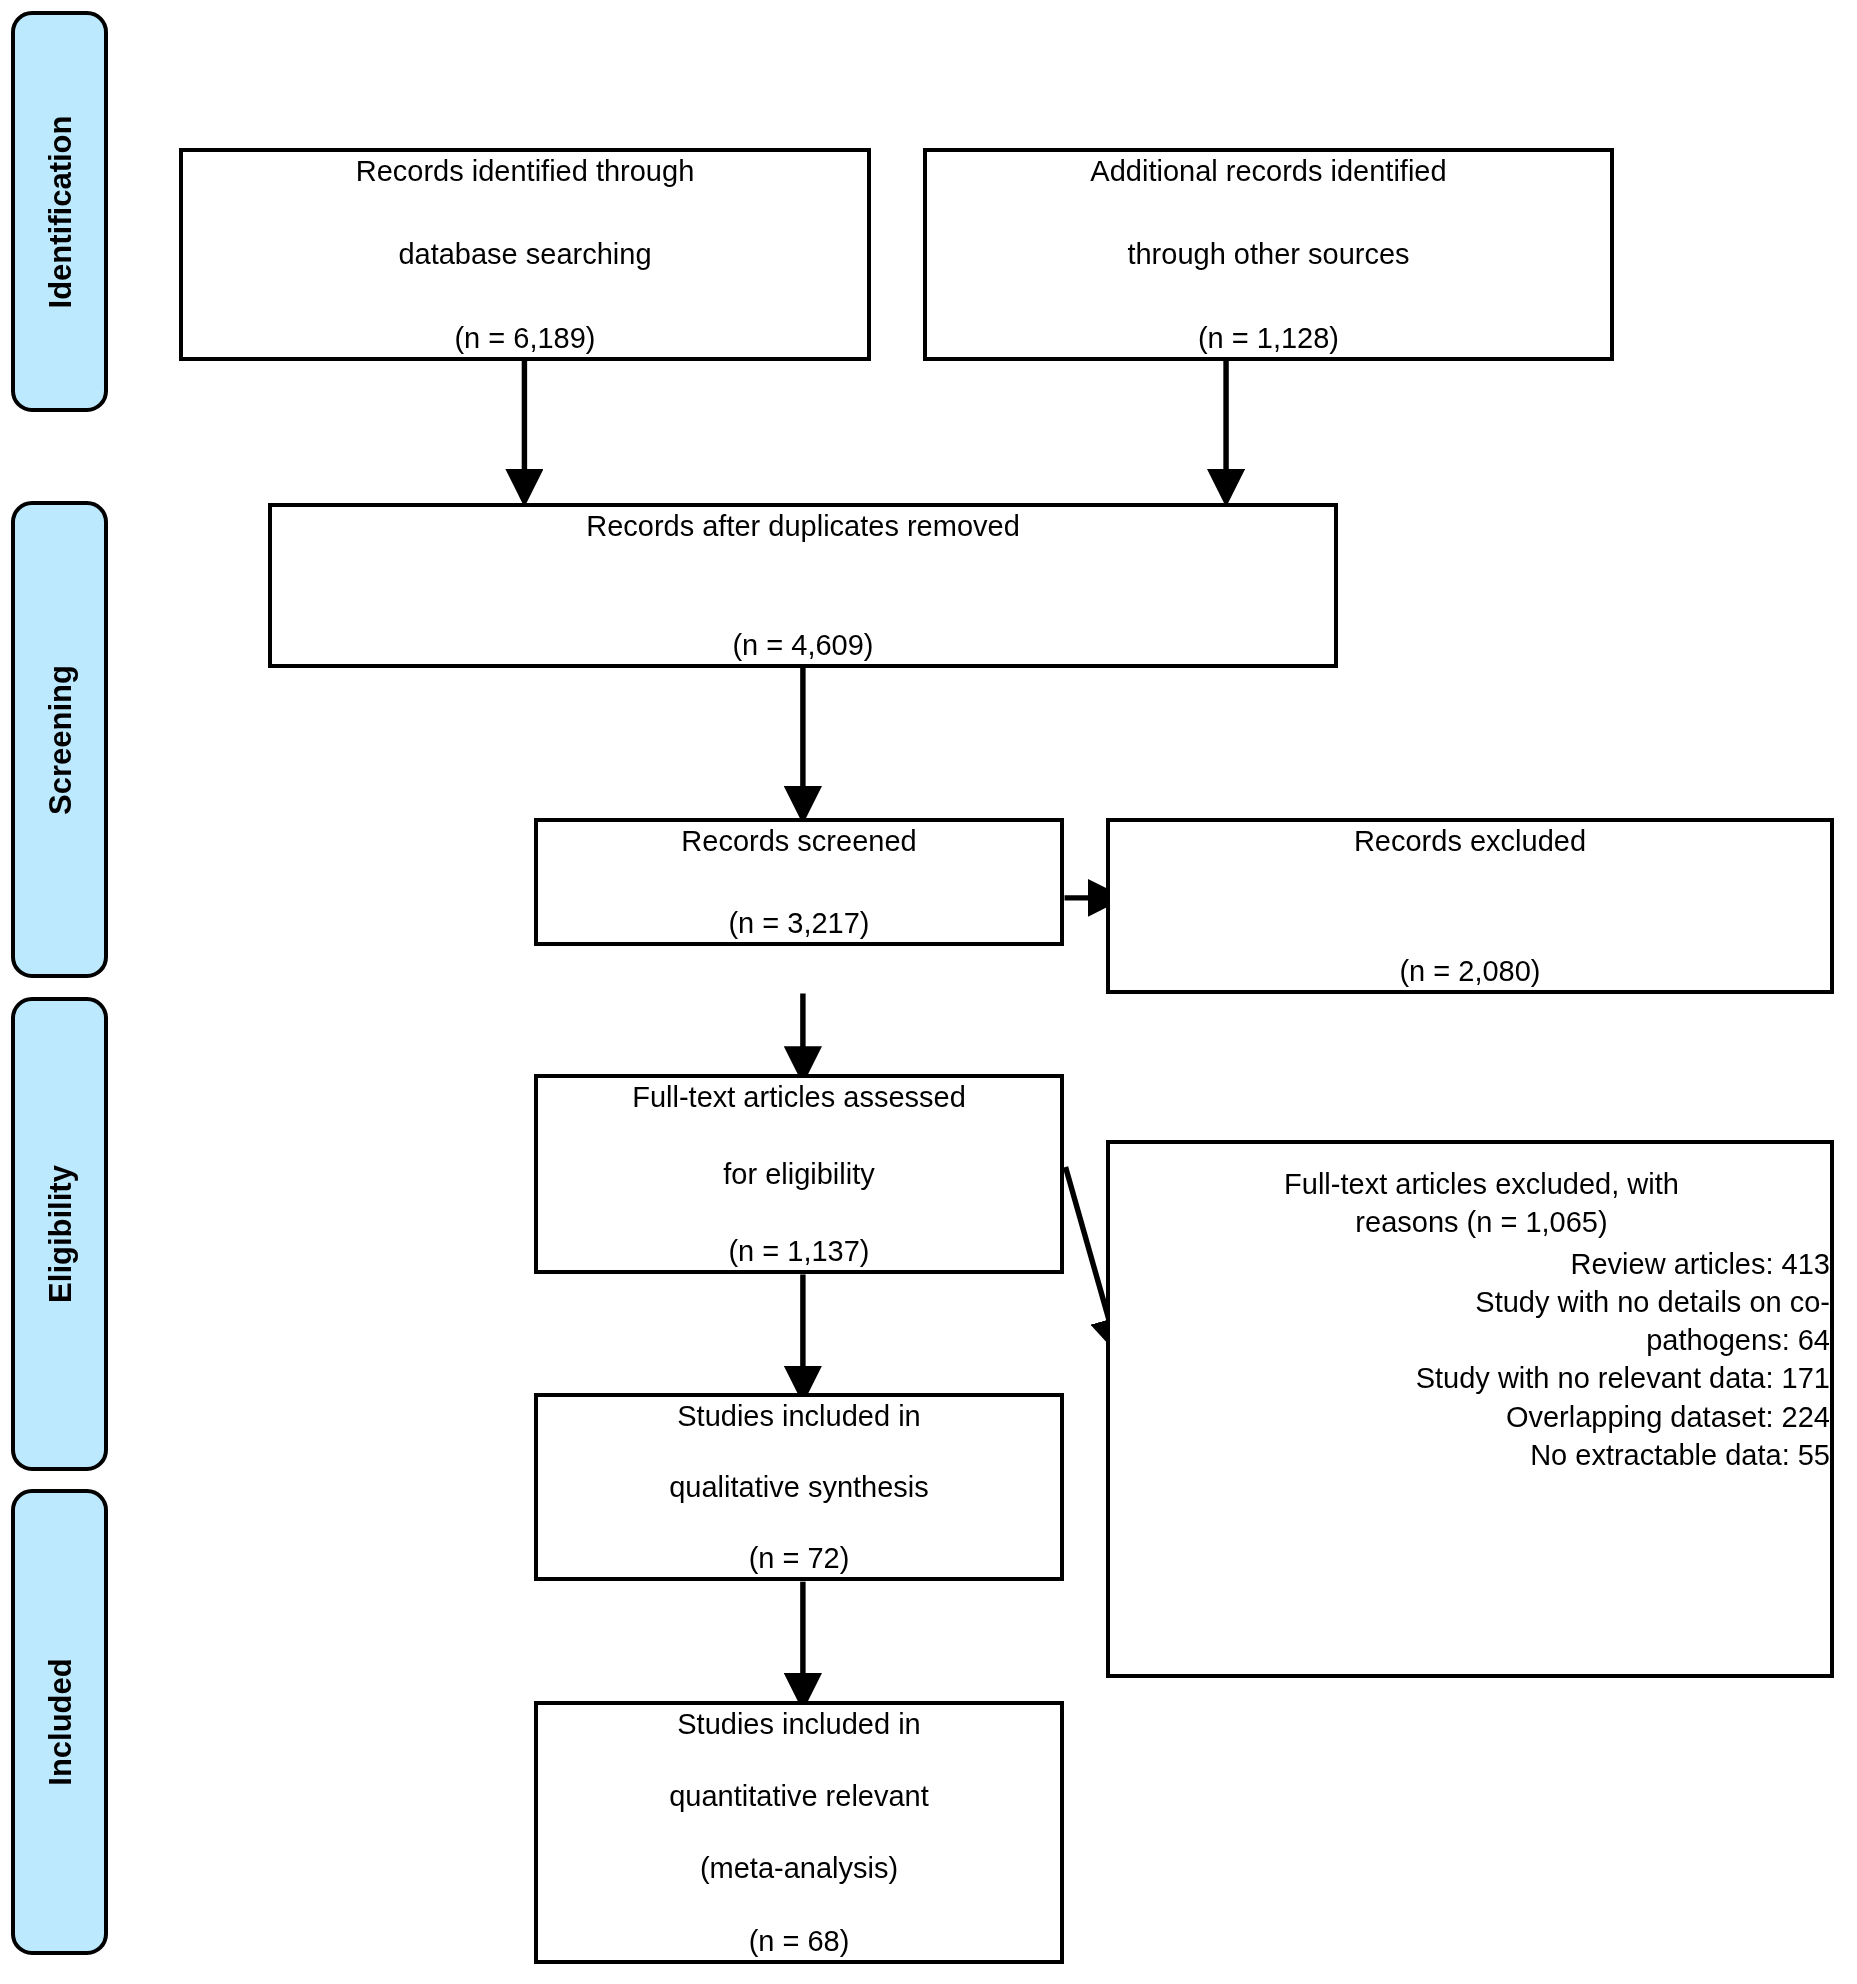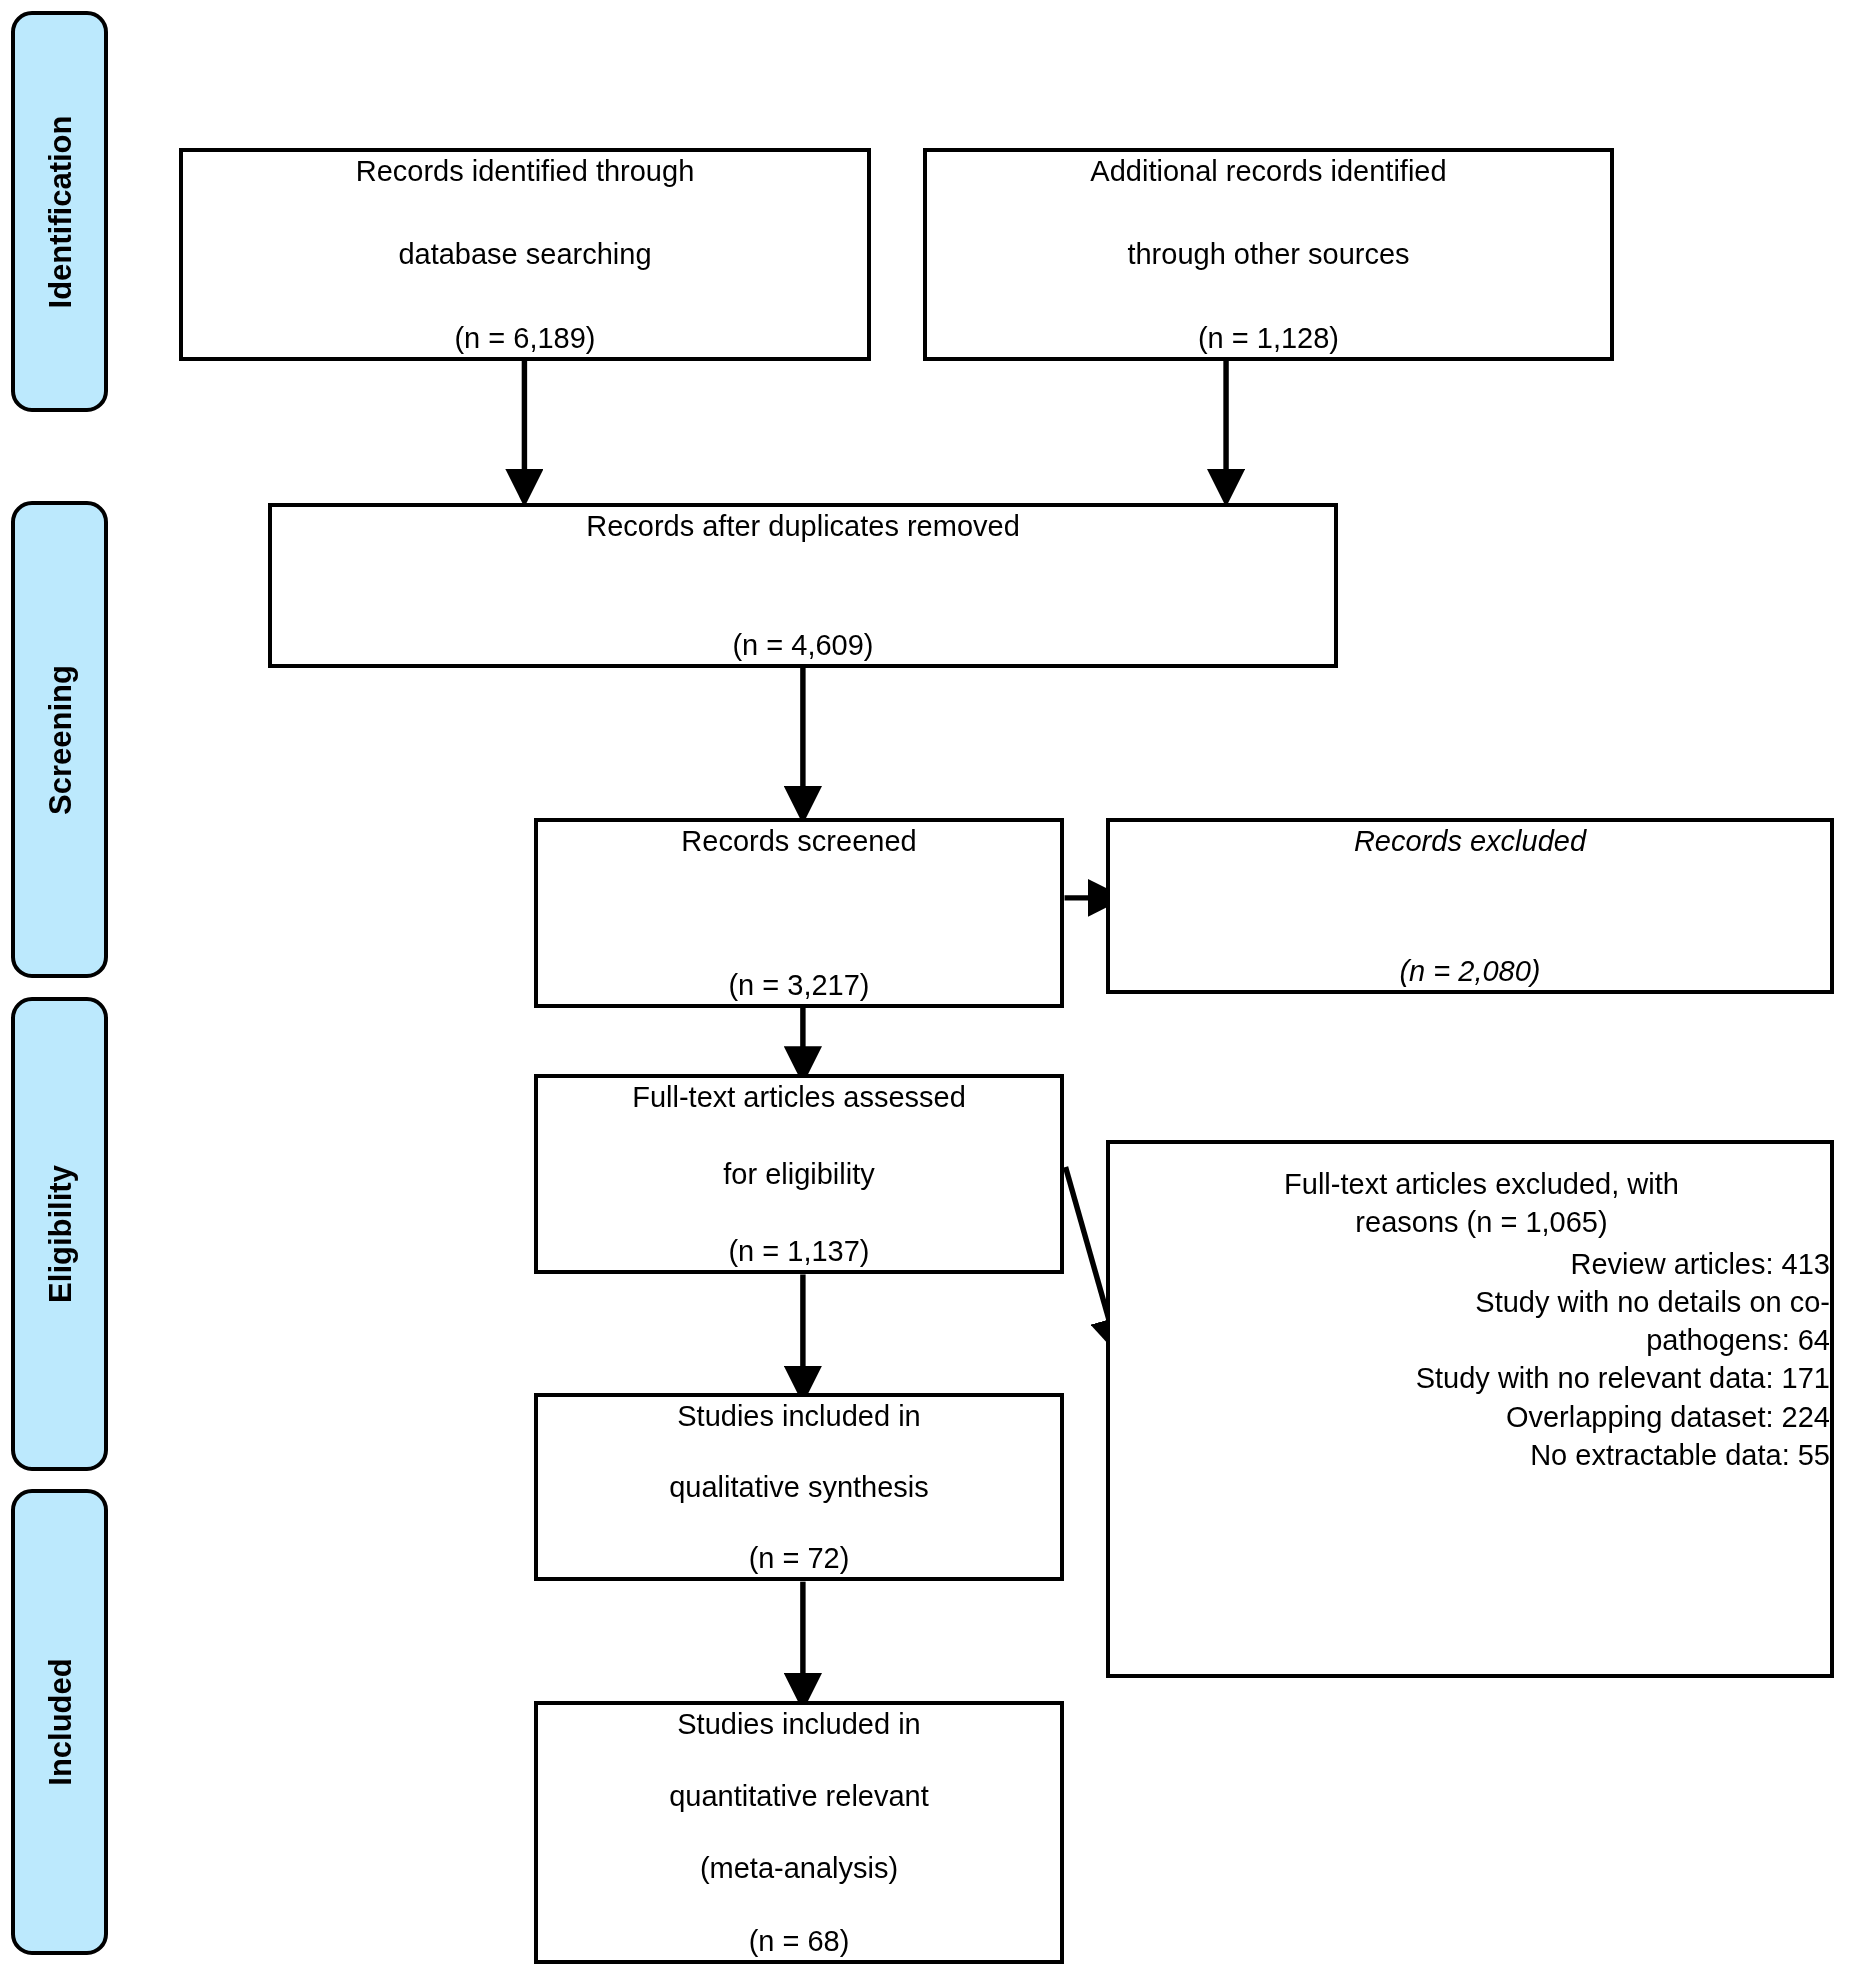--- a/index.html
+++ b/index.html
@@ -131,26 +131,26 @@
     <span class="line">Additional records identified</span>
     <span class="line">through other sources</span>
     <span class="line">(n = 1,128)</span>
   </div>
 
   <div class="flow-box" style="left:268px; top:503px; width:1070px; height:165px;">
     <span class="line">Records after duplicates removed</span>
     <span class="line">(n = 4,609)</span>
   </div>
 
-  <div class="flow-box" style="left:534px; top:818px; width:530px; height:190px;gap:32px;">
+  <div class="flow-box" style="left:534px; top:818px; width:530px; height:128px;gap:32px;">
     <span class="line">Records screened</span>
     <span class="line">(n = 3,217)</span>
   </div>
 
-  <div class="flow-box" style="left:1106px; top:818px; width:728px; height:176px;font-style:italic;">
+  <div class="flow-box" style="left:1106px; top:818px; width:728px; height:176px;">
     <span class="line">Records excluded</span>
     <span class="line">(n = 2,080)</span>
   </div>
 
   <div class="flow-box" style="left:534px; top:1074px; width:530px; height:200px;">
     <span class="line">Full-text articles assessed</span>
     <span class="line">for eligibility</span>
     <span class="line">(n = 1,137)</span>
   </div>
 

